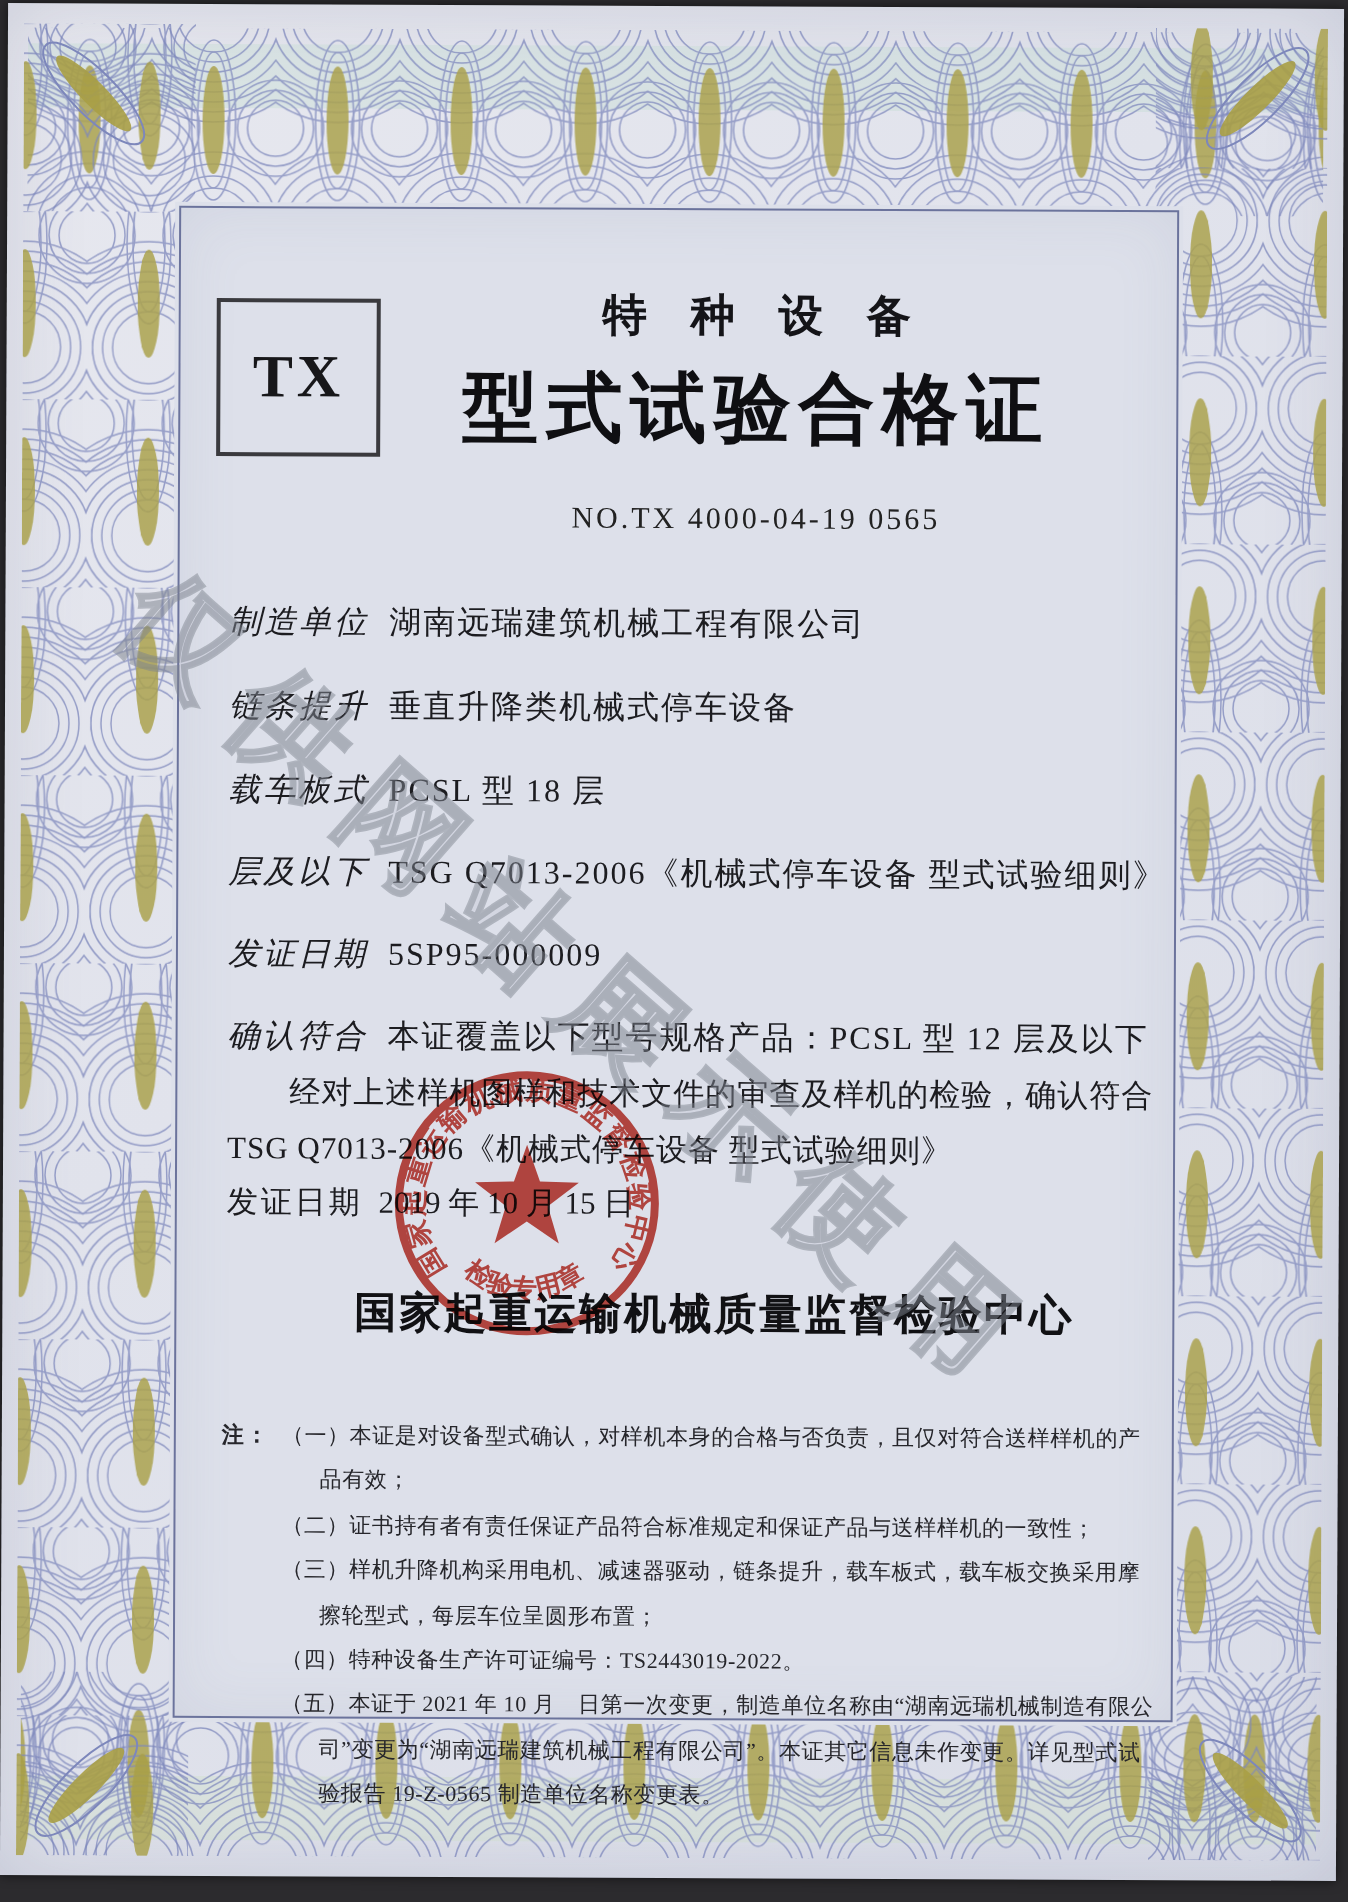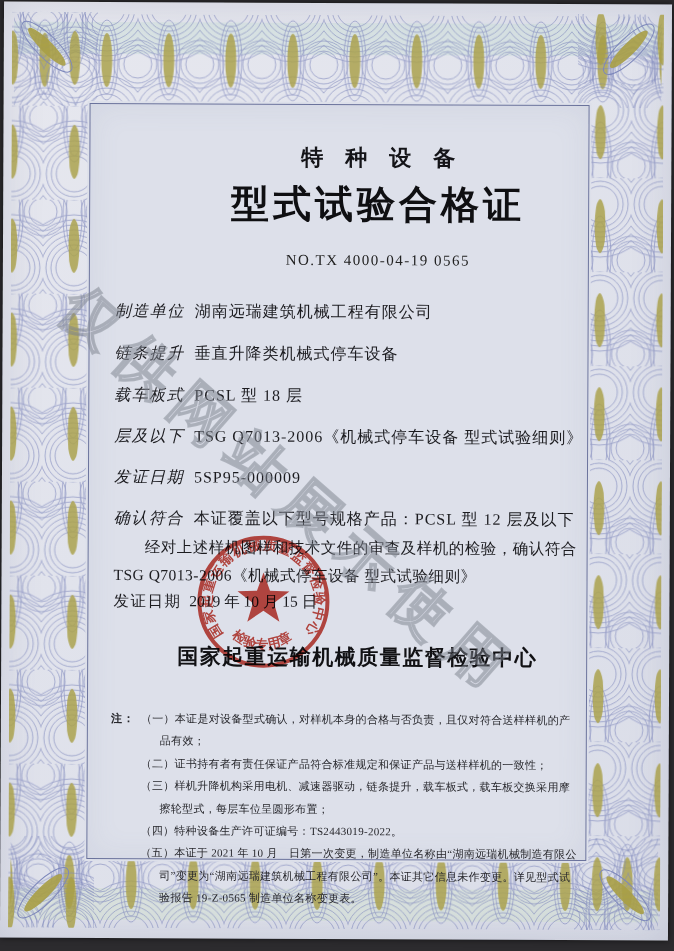--- a/index.html
+++ b/index.html
@@ -217,20 +217,23 @@
   </svg>
   <svg class="corner br" viewBox="0 0 74 74">
     <g transform="rotate(-45 37 37)">
       <ellipse cx="37" cy="37" rx="11" ry="34" fill="none" stroke="#7d87bb" stroke-width="1"></ellipse>
       <ellipse cx="37" cy="37" rx="6" ry="26" fill="#a89f45" opacity="0.9"></ellipse>
     </g>
   </svg>
 
   <div class="frame"></div>
 
+  <div class="tx-box">
+    <span>TX</span>
+  </div>
 
   <div class="titles">
     <div class="title-top">特种设备</div>
     <div class="title-main">型式试验合格证</div>
     <div class="cert-no">NO.TX 4000-04-19 0565</div>
   </div>
 
   <div class="fieldrow" style="top:299px">
     <span class="lab">制造单位</span>
     <span class="val">湖南远瑞建筑机械工程有限公司</span>

